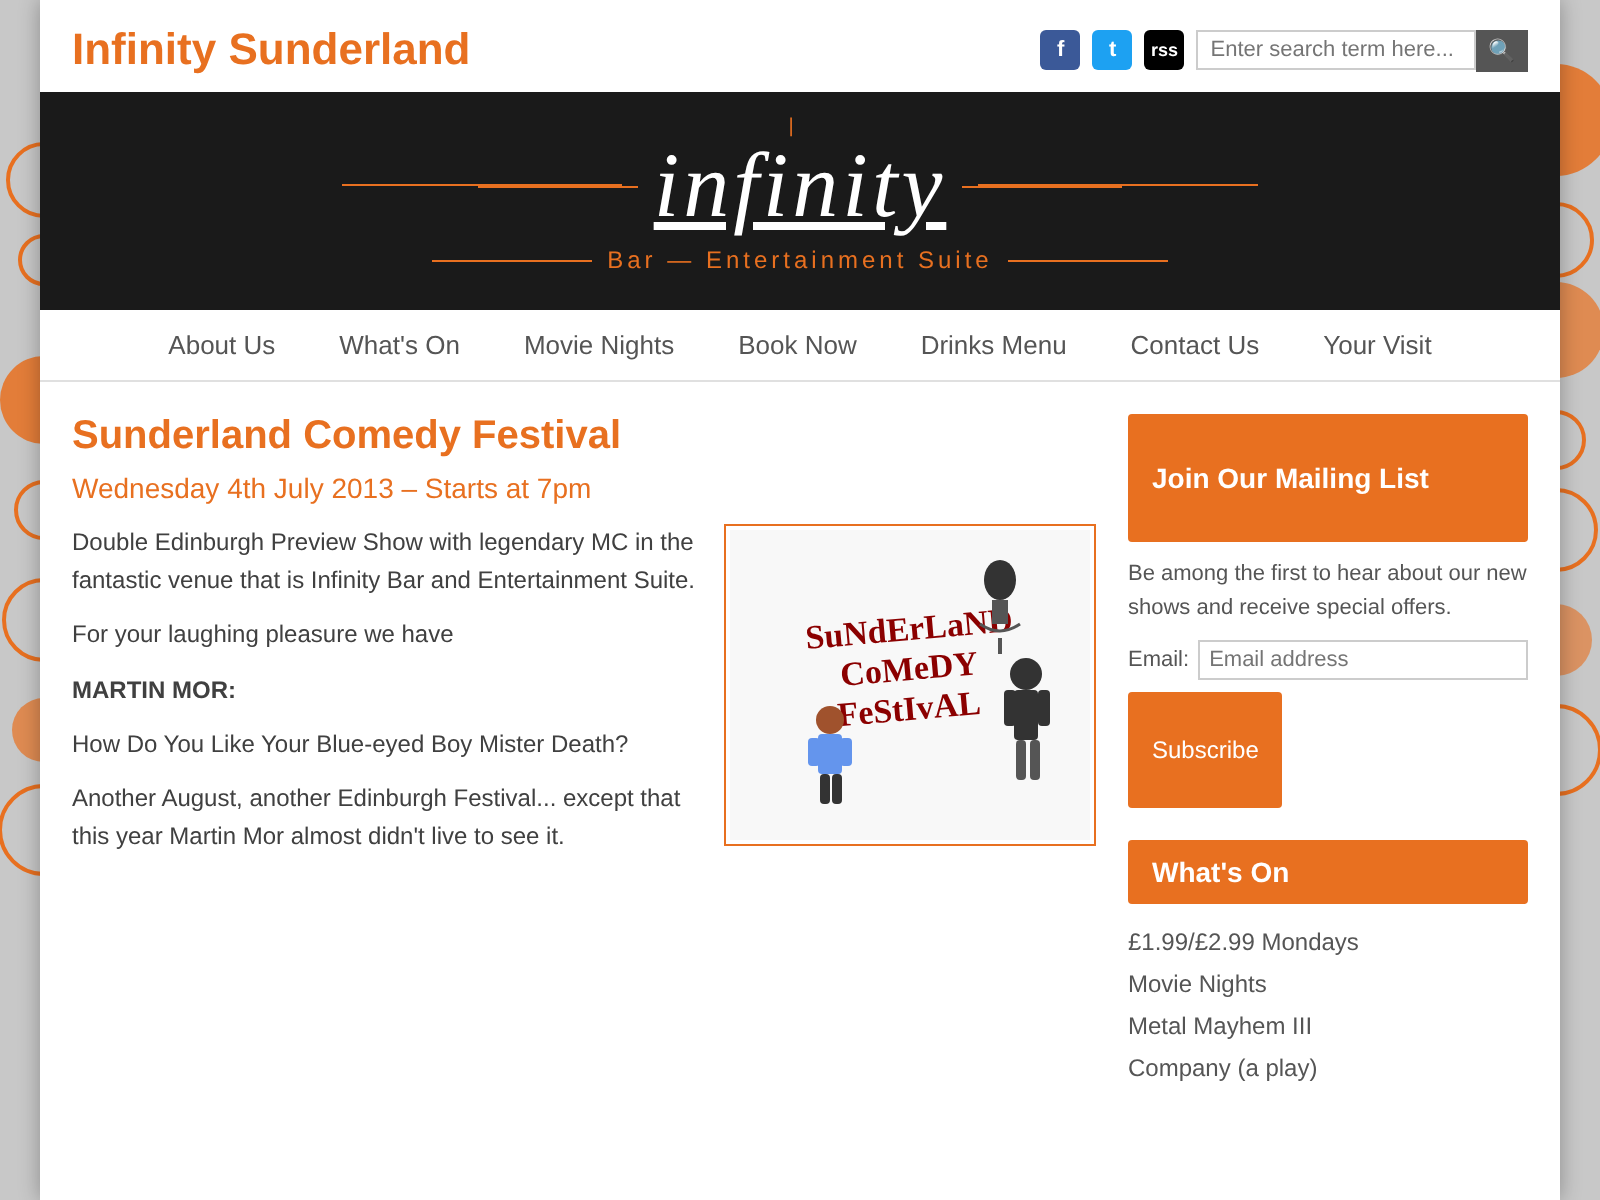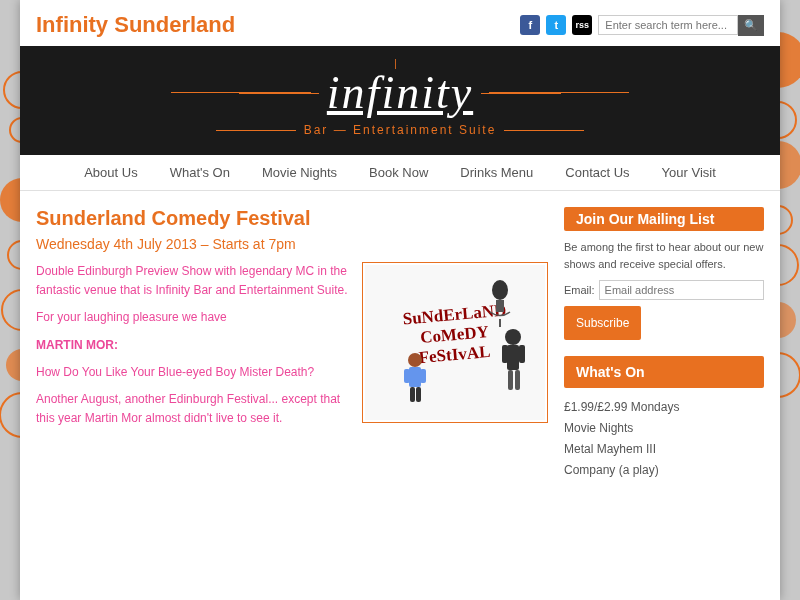--- a/index.html
+++ b/index.html
@@ -177,21 +177,21 @@
     }
 
     .event-date {
       font-size: 14px;
       color: #e87020;
       margin-bottom: 10px;
     }
 
     .event-description {
       font-size: 12px;
-      color: #ec4899;
+      color: #404040;
       line-height: 1.6;
     }
 
     .event-description p {
       margin-bottom: 8px;
     }
 
     .event-image-wrapper {
       float: right;
       margin: 0 0 10px 14px;
@@ -224,21 +224,21 @@
 
     .sidebar-section {
       margin-bottom: 16px;
     }
 
     .sidebar-btn {
       background: #e87020;
       color: #fff;
       font-size: 14px;
       font-weight: bold;
-      padding: 4px 12px;
+      padding: 24px 12px;
       width: 100%;
       border: none;
       cursor: pointer;
       text-align: left;
       border-radius: 2px;
       margin-bottom: 8px;
     }
 
     .sidebar-text {
       font-size: 11px;
@@ -266,21 +266,21 @@
       font-size: 11px;
       color: #aaa;
       flex: 1;
       outline: none;
     }
 
     .subscribe-btn {
       background: #e87020;
       color: #fff;
       border: none;
-      padding: 10px 12px;
+      padding: 22px 12px;
       font-size: 12px;
       cursor: pointer;
       border-radius: 2px;
     }
 
     .whats-on-btn {
       background: #e87020;
       color: #fff;
       font-size: 14px;
       font-weight: bold;

